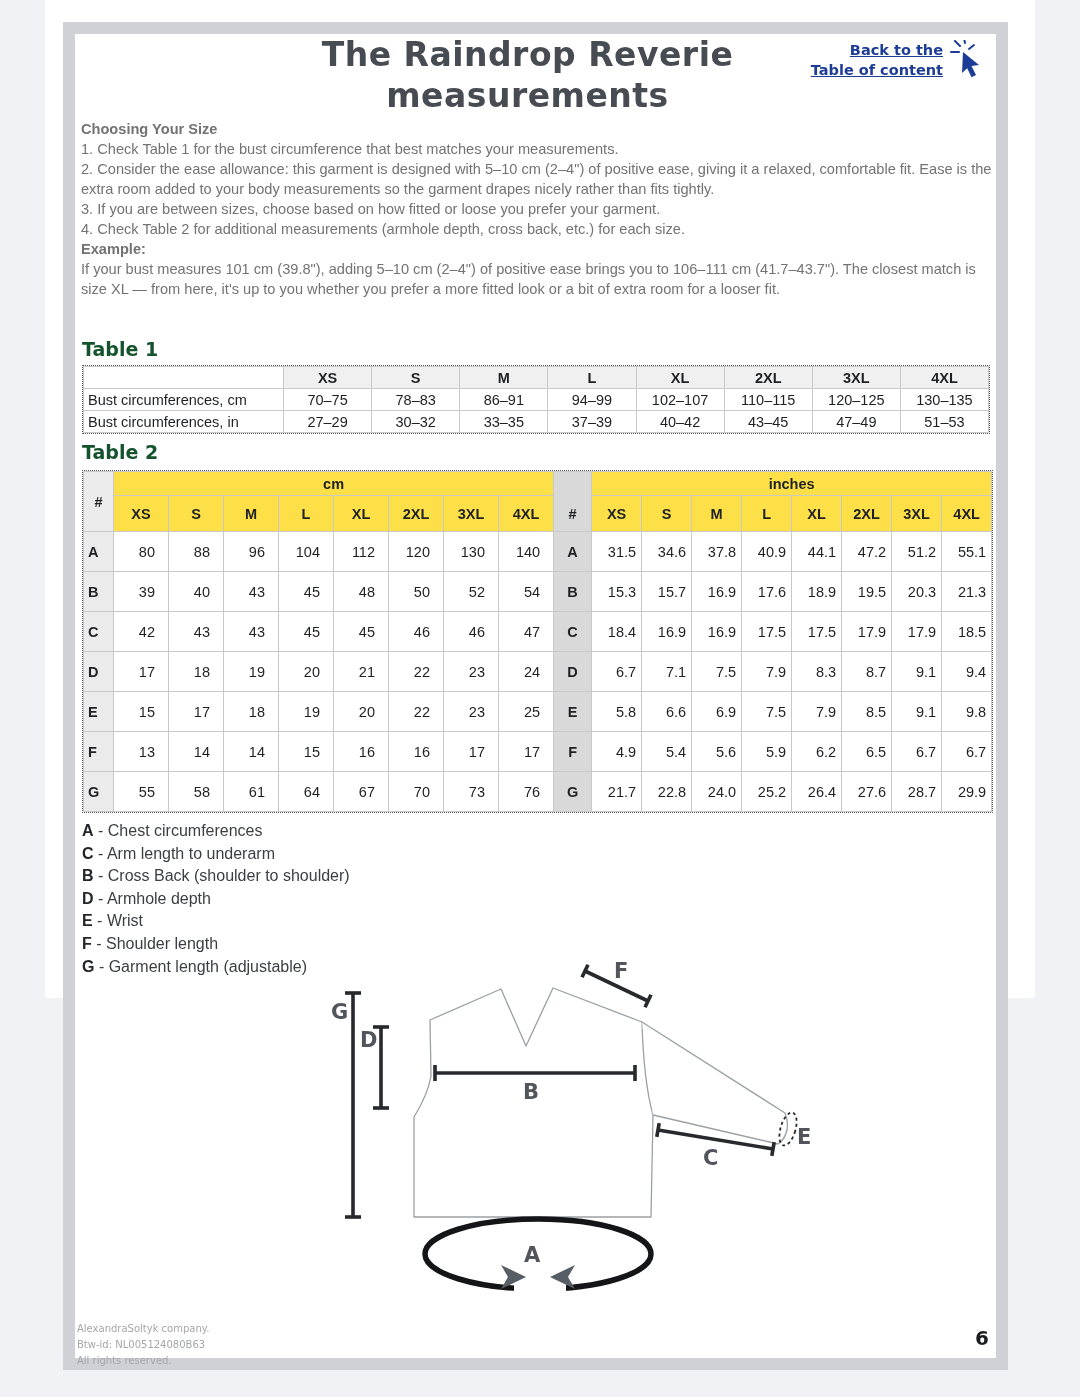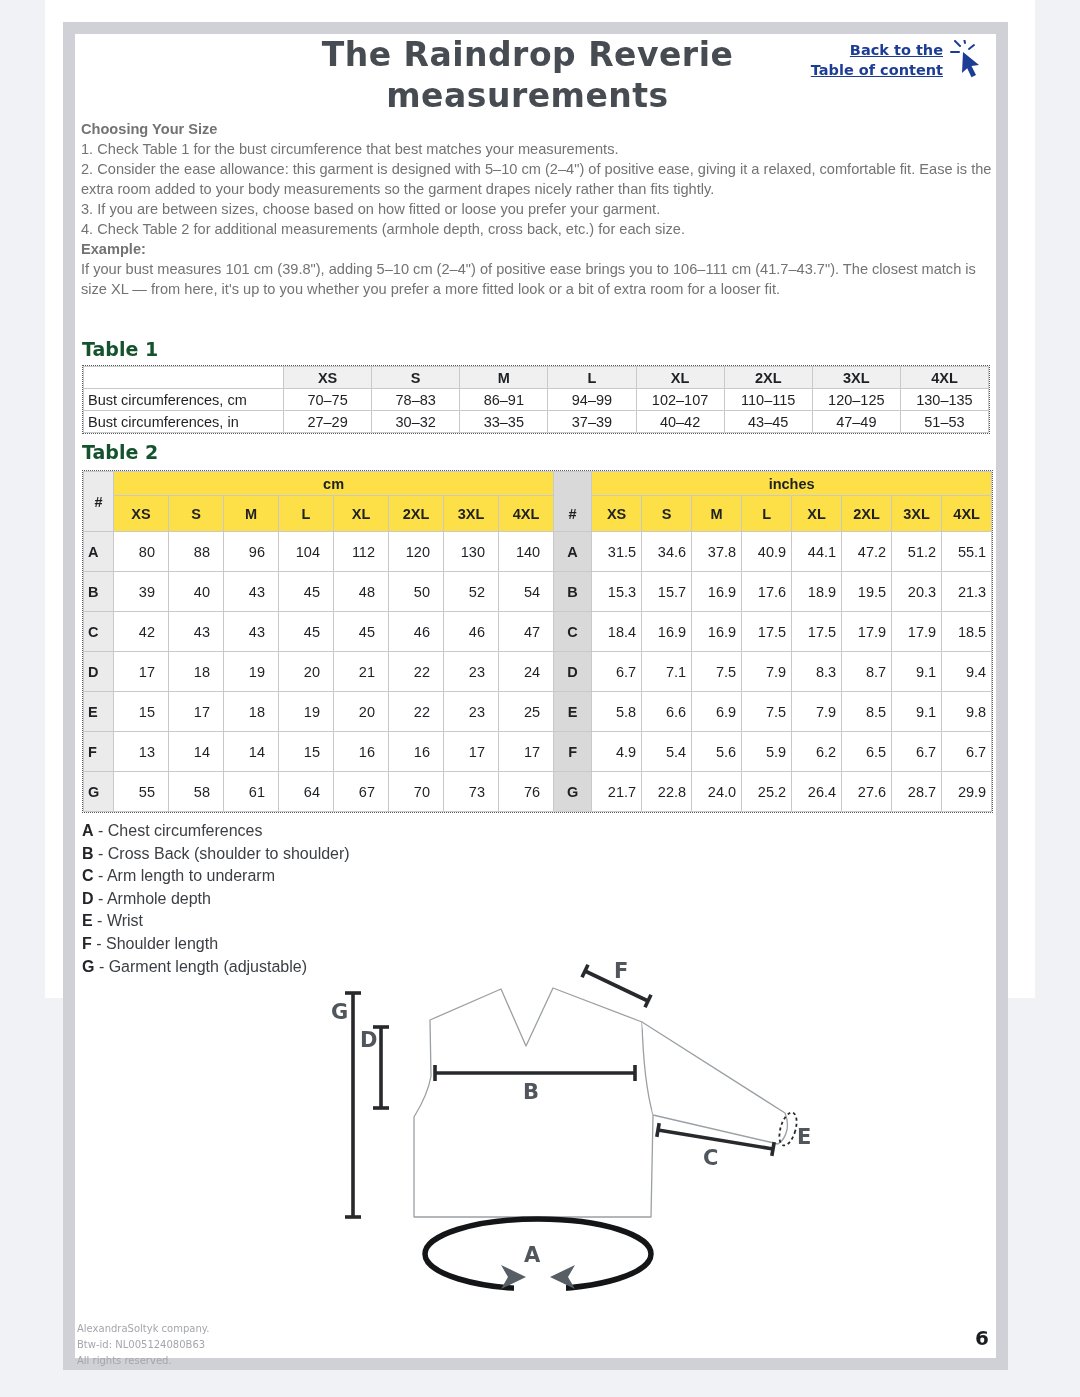--- a/index.html
+++ b/index.html
@@ -332,22 +332,22 @@
             <td class="inv">27.6</td>
             <td class="inv">28.7</td>
             <td class="inv">29.9</td>
           </tr>
         </tbody>
     </table>
   </div>
 
   <div class="legend">
       <div><b>A</b><span> - Chest circumferences</span></div>
+      <div><b>C</b><span> - Arm length to underarm</span></div>
       <div><b>B</b><span> - Cross Back (shoulder to shoulder)</span></div>
-      <div><b>C</b><span> - Arm length to underarm</span></div>
       <div><b>D</b><span> - Armhole depth</span></div>
       <div><b>E</b><span> - Wrist</span></div>
       <div><b>F</b><span> - Shoulder length</span></div>
       <div><b>G</b><span> - Garment length (adjustable)</span></div>
     </div>
 
   <svg class="diagram" width="520" height="365" viewBox="0 0 520 365">
 
     <path d="M110,72 L181,41 L206,98 L233,40 L322,74
              C323,110 326,142 333,167 L331,269 L94,269 L94,169

